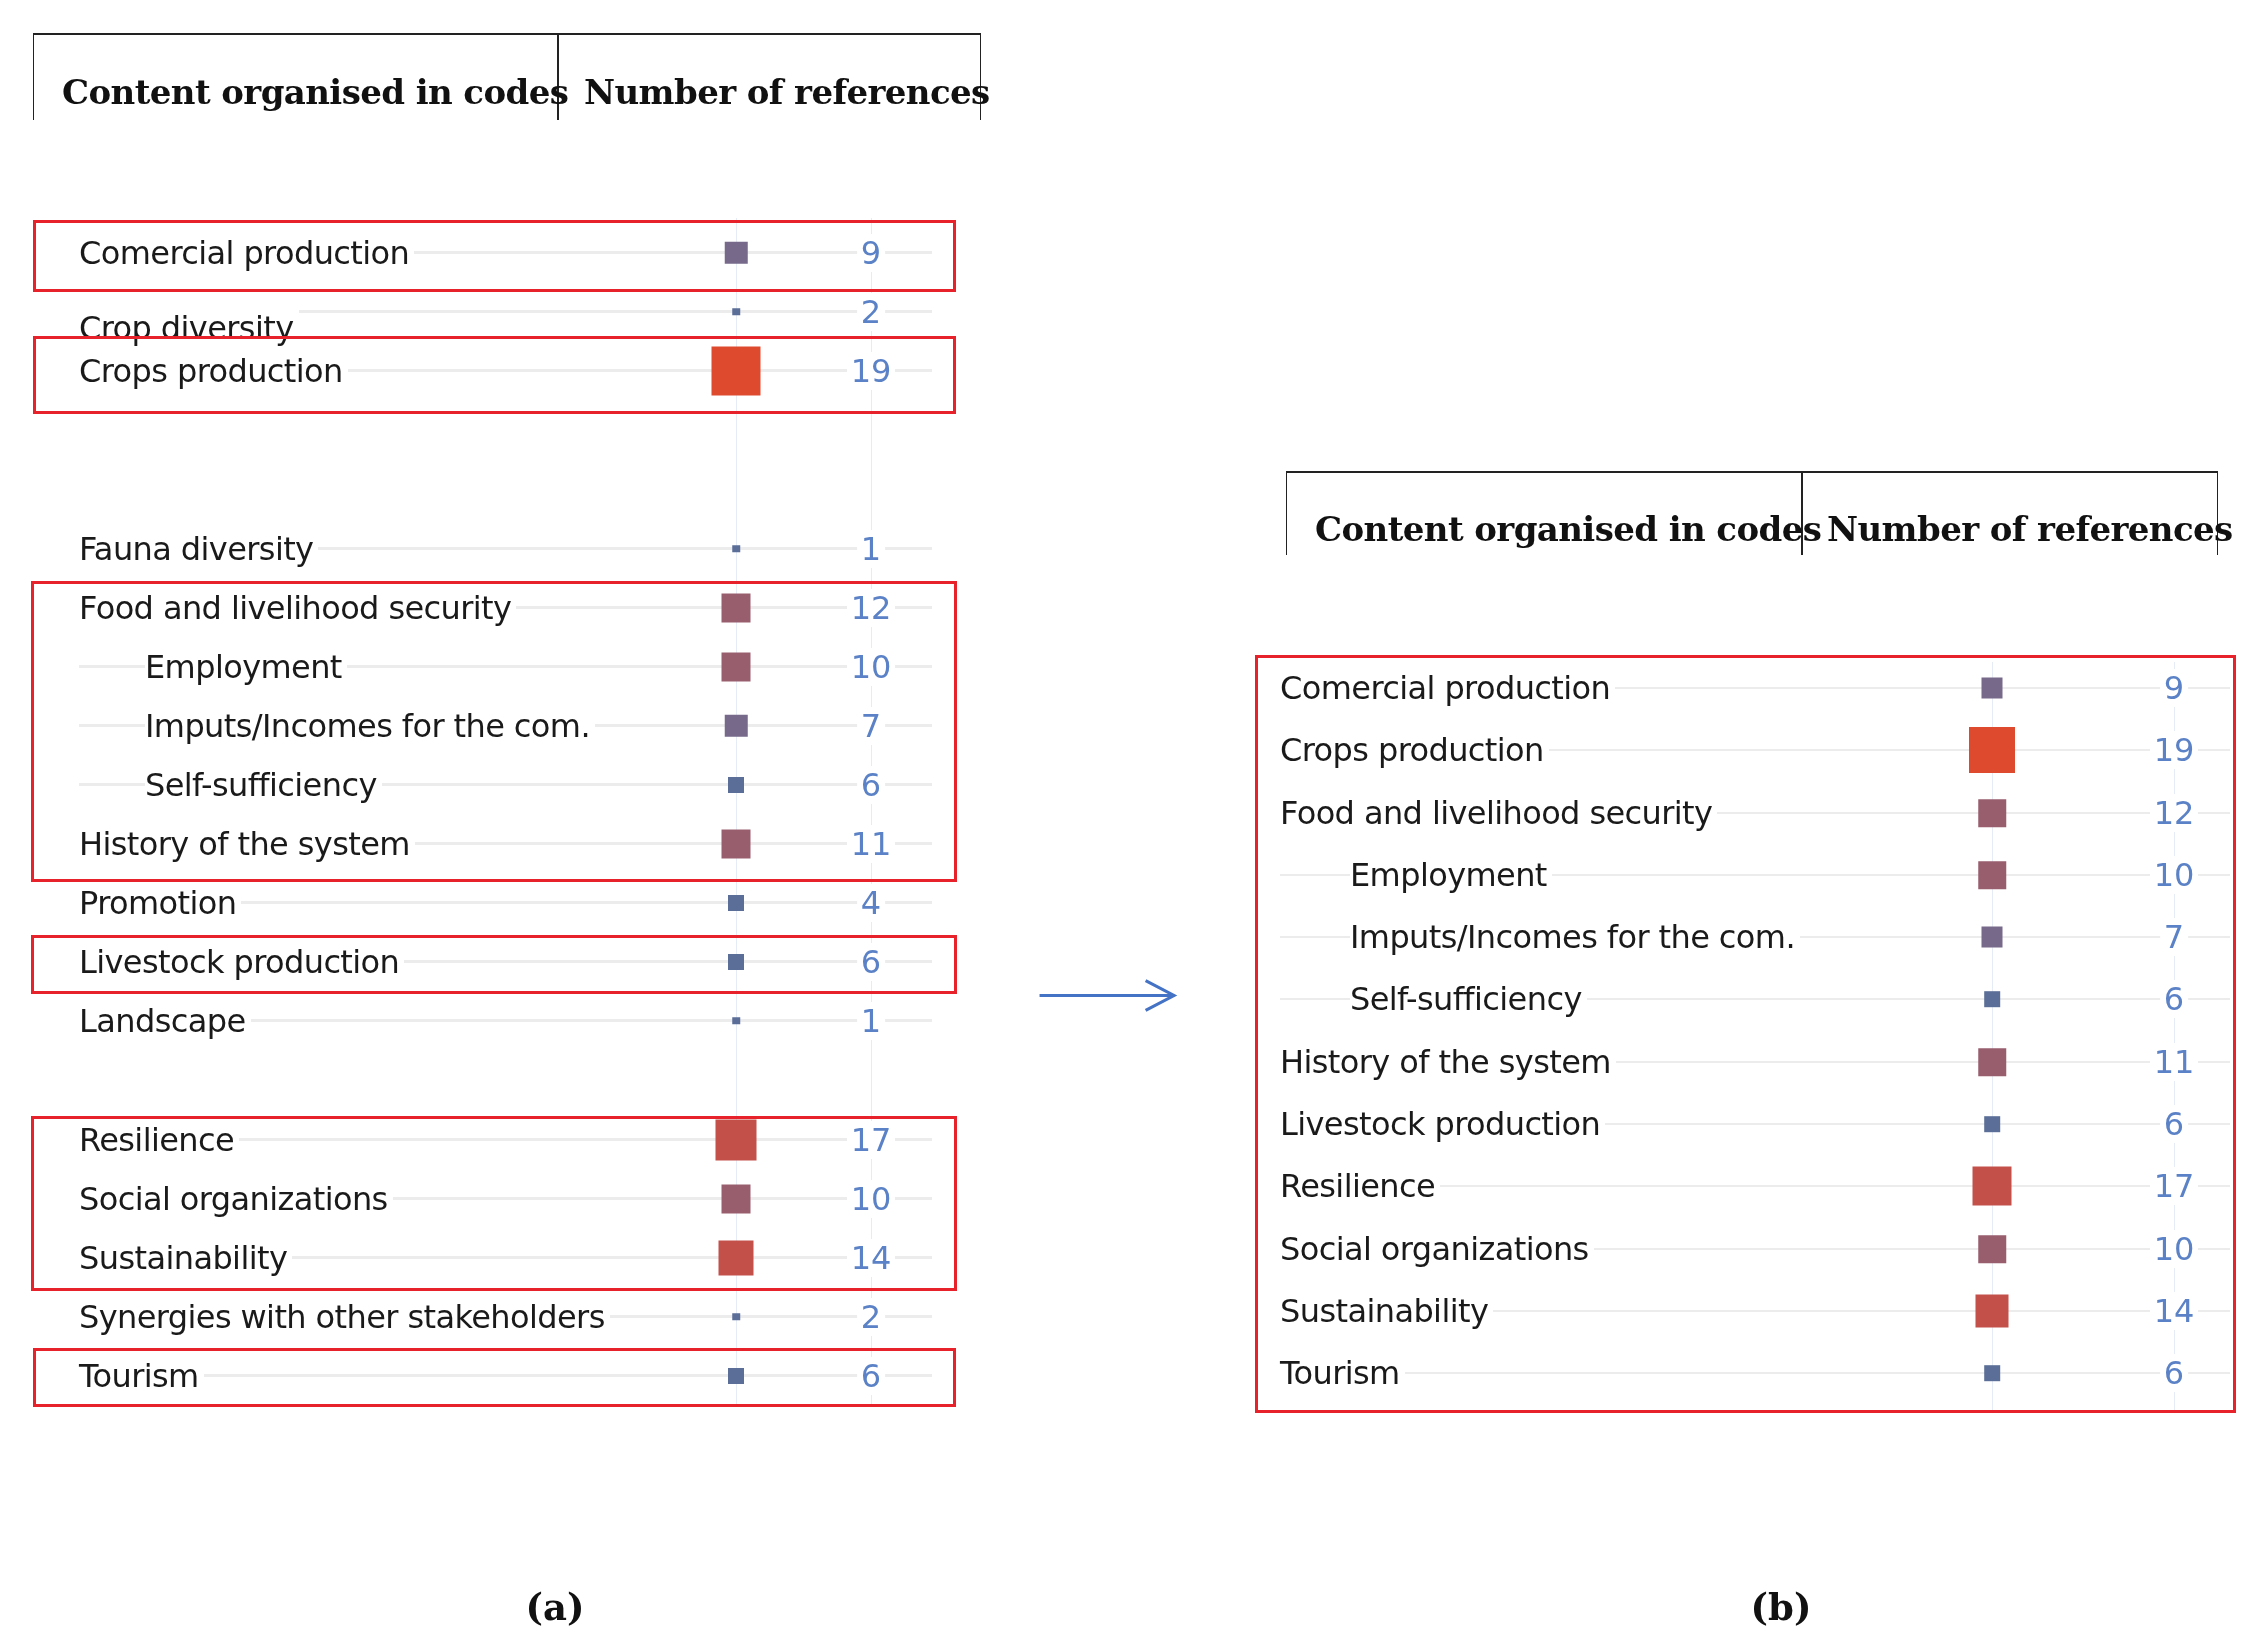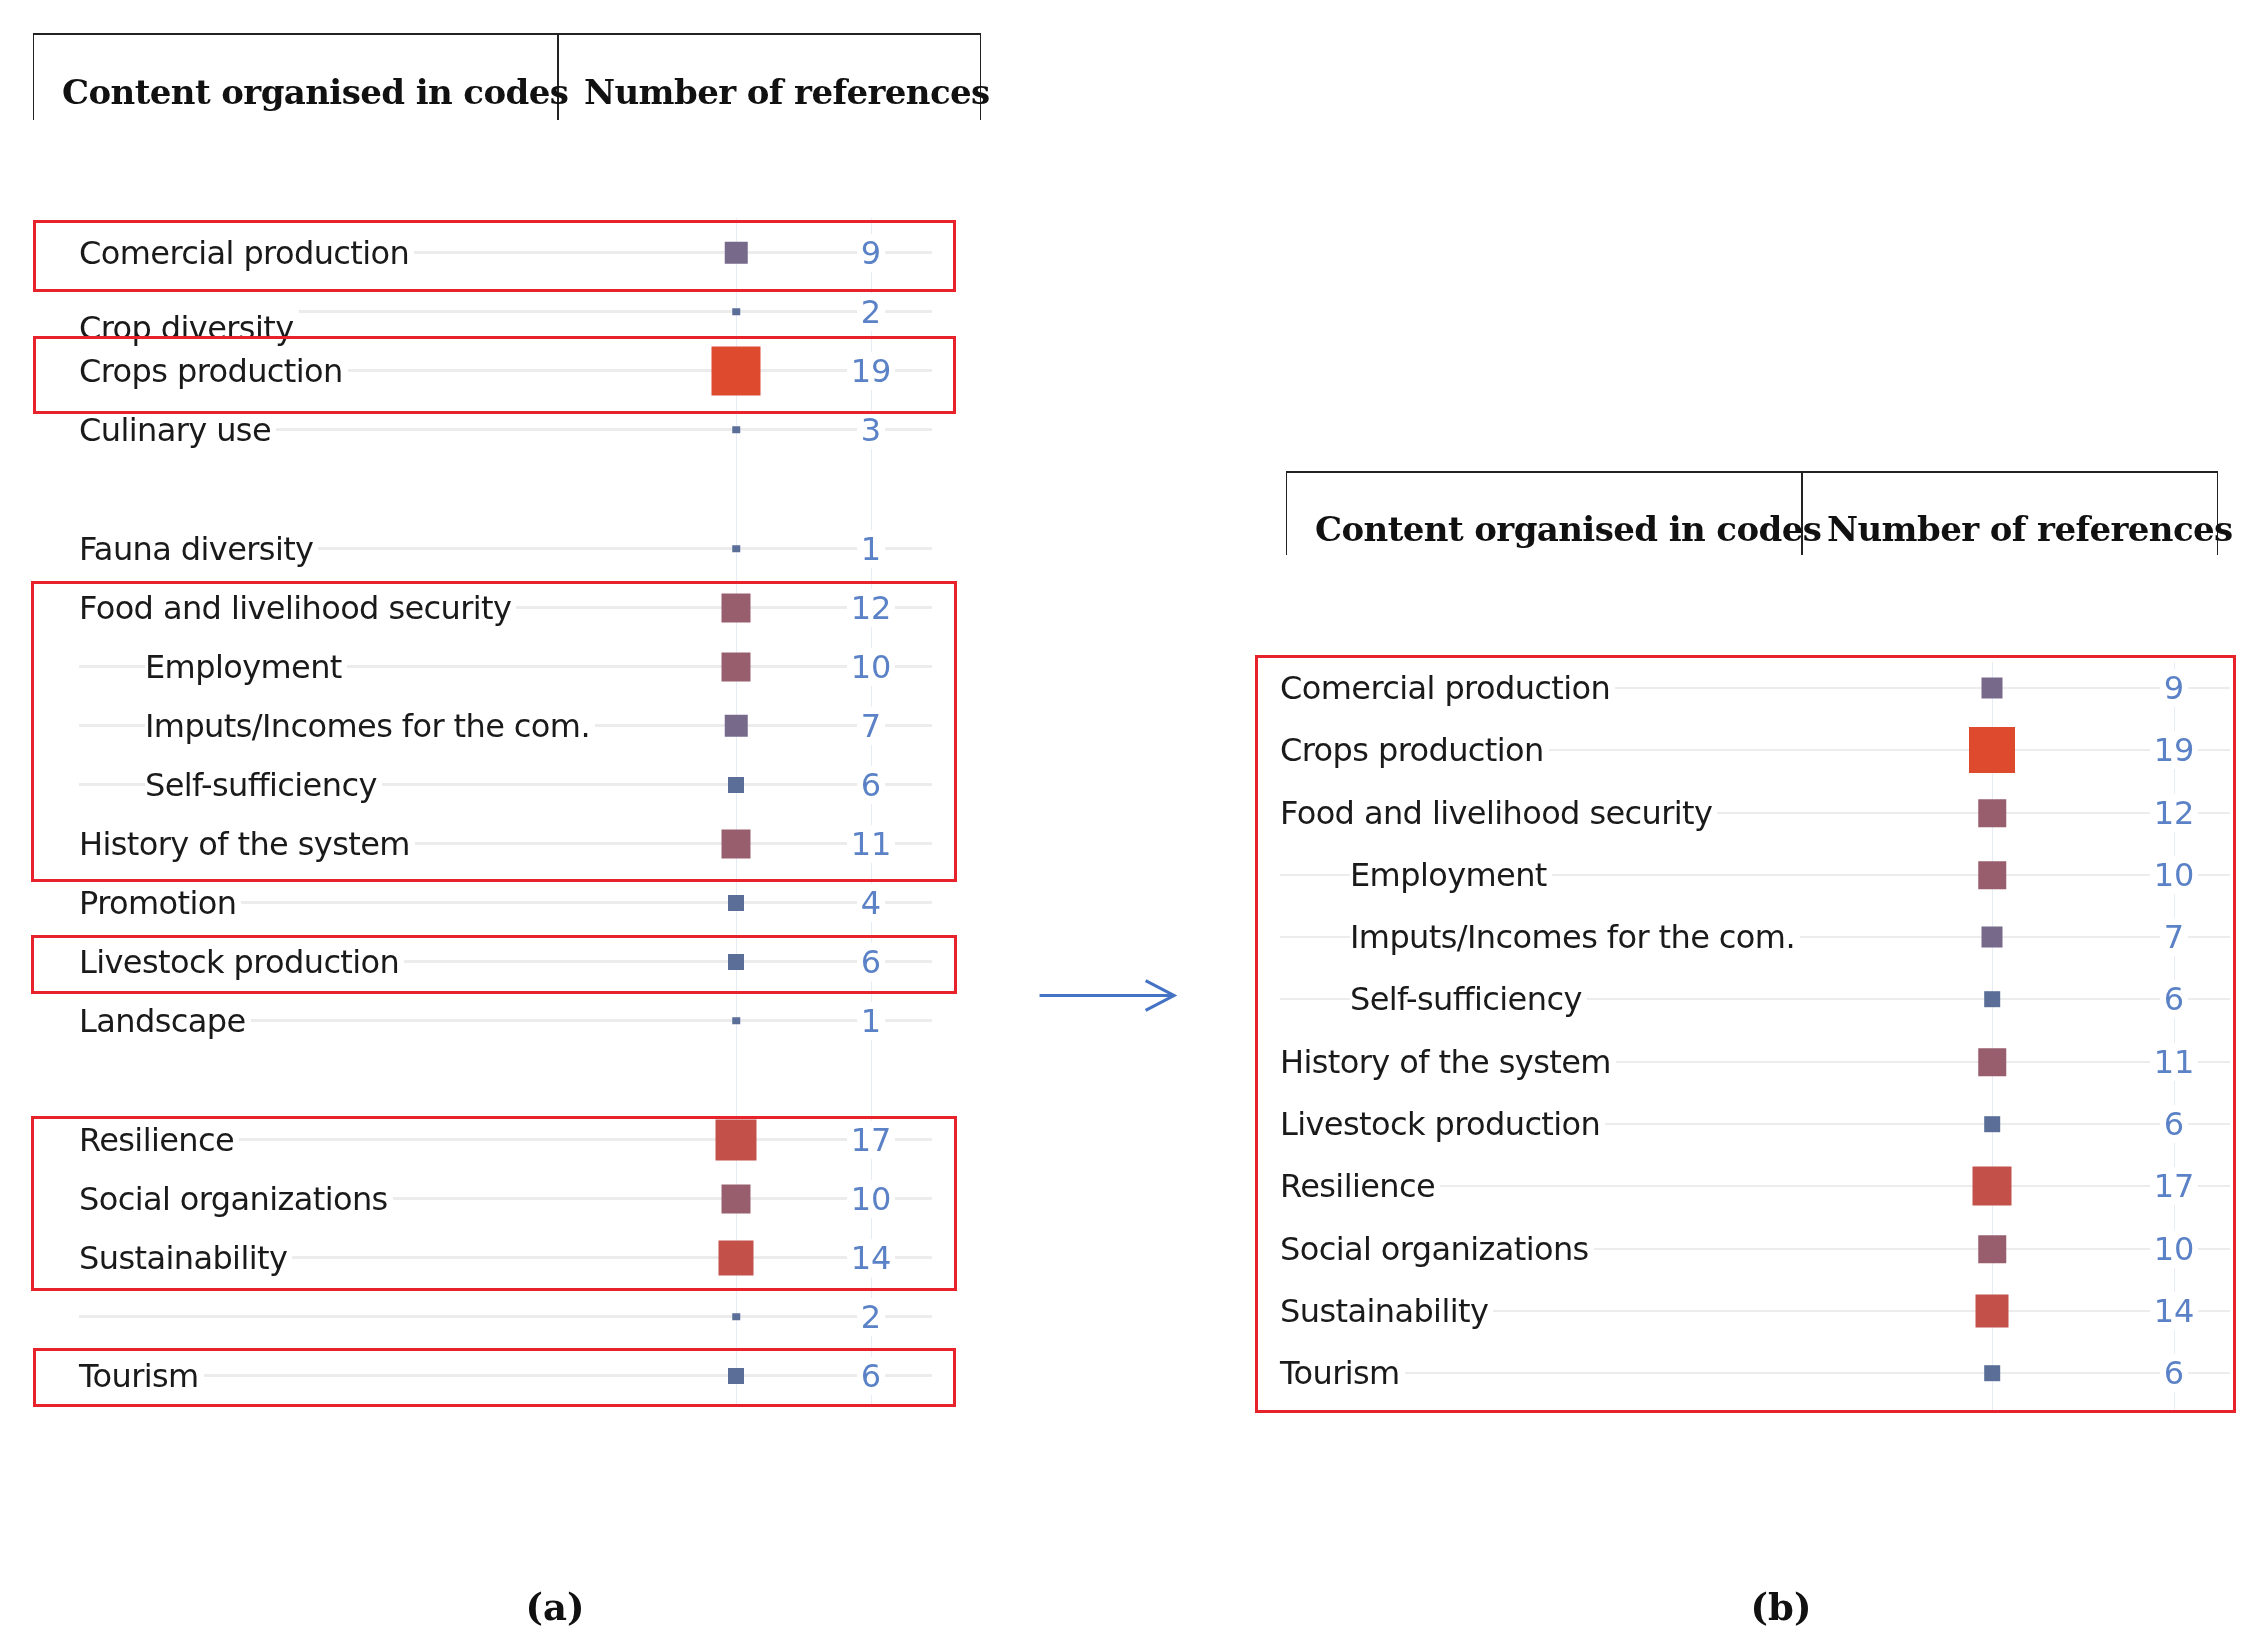--- a/index.html
+++ b/index.html
@@ -47,26 +47,20 @@
       <span class="label" style="left: 46px; margin-top: 16px;">Crop diversity</span>
       <div class="marker" style="width: 7.5px; height: 7.5px; background: rgb(90, 110, 152); left: 703px;"></div>
       <span class="num" style="left: 838px;">2</span>
     </div>
     <div class="row" style="top: 118px; height: 59px;">
       <div class="gridline" style="left: 46px; right: 0px;"></div>
       <span class="label" style="left: 46px;">Crops production</span>
       <div class="marker" style="width: 49px; height: 49px; background: rgb(221, 74, 46); left: 703px;"></div>
       <span class="num" style="left: 838px;">19</span>
     </div>
-    <div class="row" style="top: 177px; height: 59px;">
-      <div class="gridline" style="left: 46px; right: 0px;"></div>
-      <span class="label" style="left: 46px;">Culinary use</span>
-      <div class="marker" style="width: 7.5px; height: 7.5px; background: rgb(90, 110, 152); left: 703px;"></div>
-      <span class="num" style="left: 838px;">3</span>
-    </div>
     <div class="row" style="top: 296px; height: 59px; text-decoration: underline;">
       <div class="gridline" style="left: 46px; right: 0px;"></div>
       <span class="label" style="left: 46px;">Fauna diversity</span>
       <div class="marker" style="width: 7.5px; height: 7.5px; background: rgb(90, 110, 152); left: 703px;"></div>
       <span class="num" style="left: 838px;">1</span>
     </div>
     <div class="row" style="top: 355px; height: 59px;">
       <div class="gridline" style="left: 46px; right: 0px;"></div>
       <span class="label" style="left: 46px;">Food and livelihood security</span>
       <div class="marker" style="width: 29px; height: 29px; background: rgb(152, 94, 110); left: 703px;"></div>
@@ -127,20 +121,21 @@
       <span class="num" style="left: 838px;">10</span>
     </div>
     <div class="row" style="top: 1005px; height: 59px;">
       <div class="gridline" style="left: 46px; right: 0px;"></div>
       <span class="label" style="left: 46px;">Sustainability</span>
       <div class="marker" style="width: 35px; height: 35px; background: rgb(196, 80, 74); left: 703px;"></div>
       <span class="num" style="left: 838px;">14</span>
     </div>
     <div class="row" style="top: 1064px; height: 59px;">
       <div class="gridline" style="left: 46px; right: 0px;"></div>
+      <span class="label" style="left: 46px;">Synergies with other stakeholders</span>
       <div class="marker" style="width: 7.5px; height: 7.5px; background: rgb(90, 110, 152); left: 703px;"></div>
       <span class="num" style="left: 838px;">2</span>
     </div>
     <div class="row" style="top: 1123px; height: 59px;">
       <div class="gridline" style="left: 46px; right: 0px;"></div>
       <span class="label" style="left: 46px;">Tourism</span>
       <div class="marker" style="width: 16px; height: 16px; background: rgb(90, 110, 152); left: 703px;"></div>
       <span class="num" style="left: 838px;">6</span>
     </div>
   </div>

